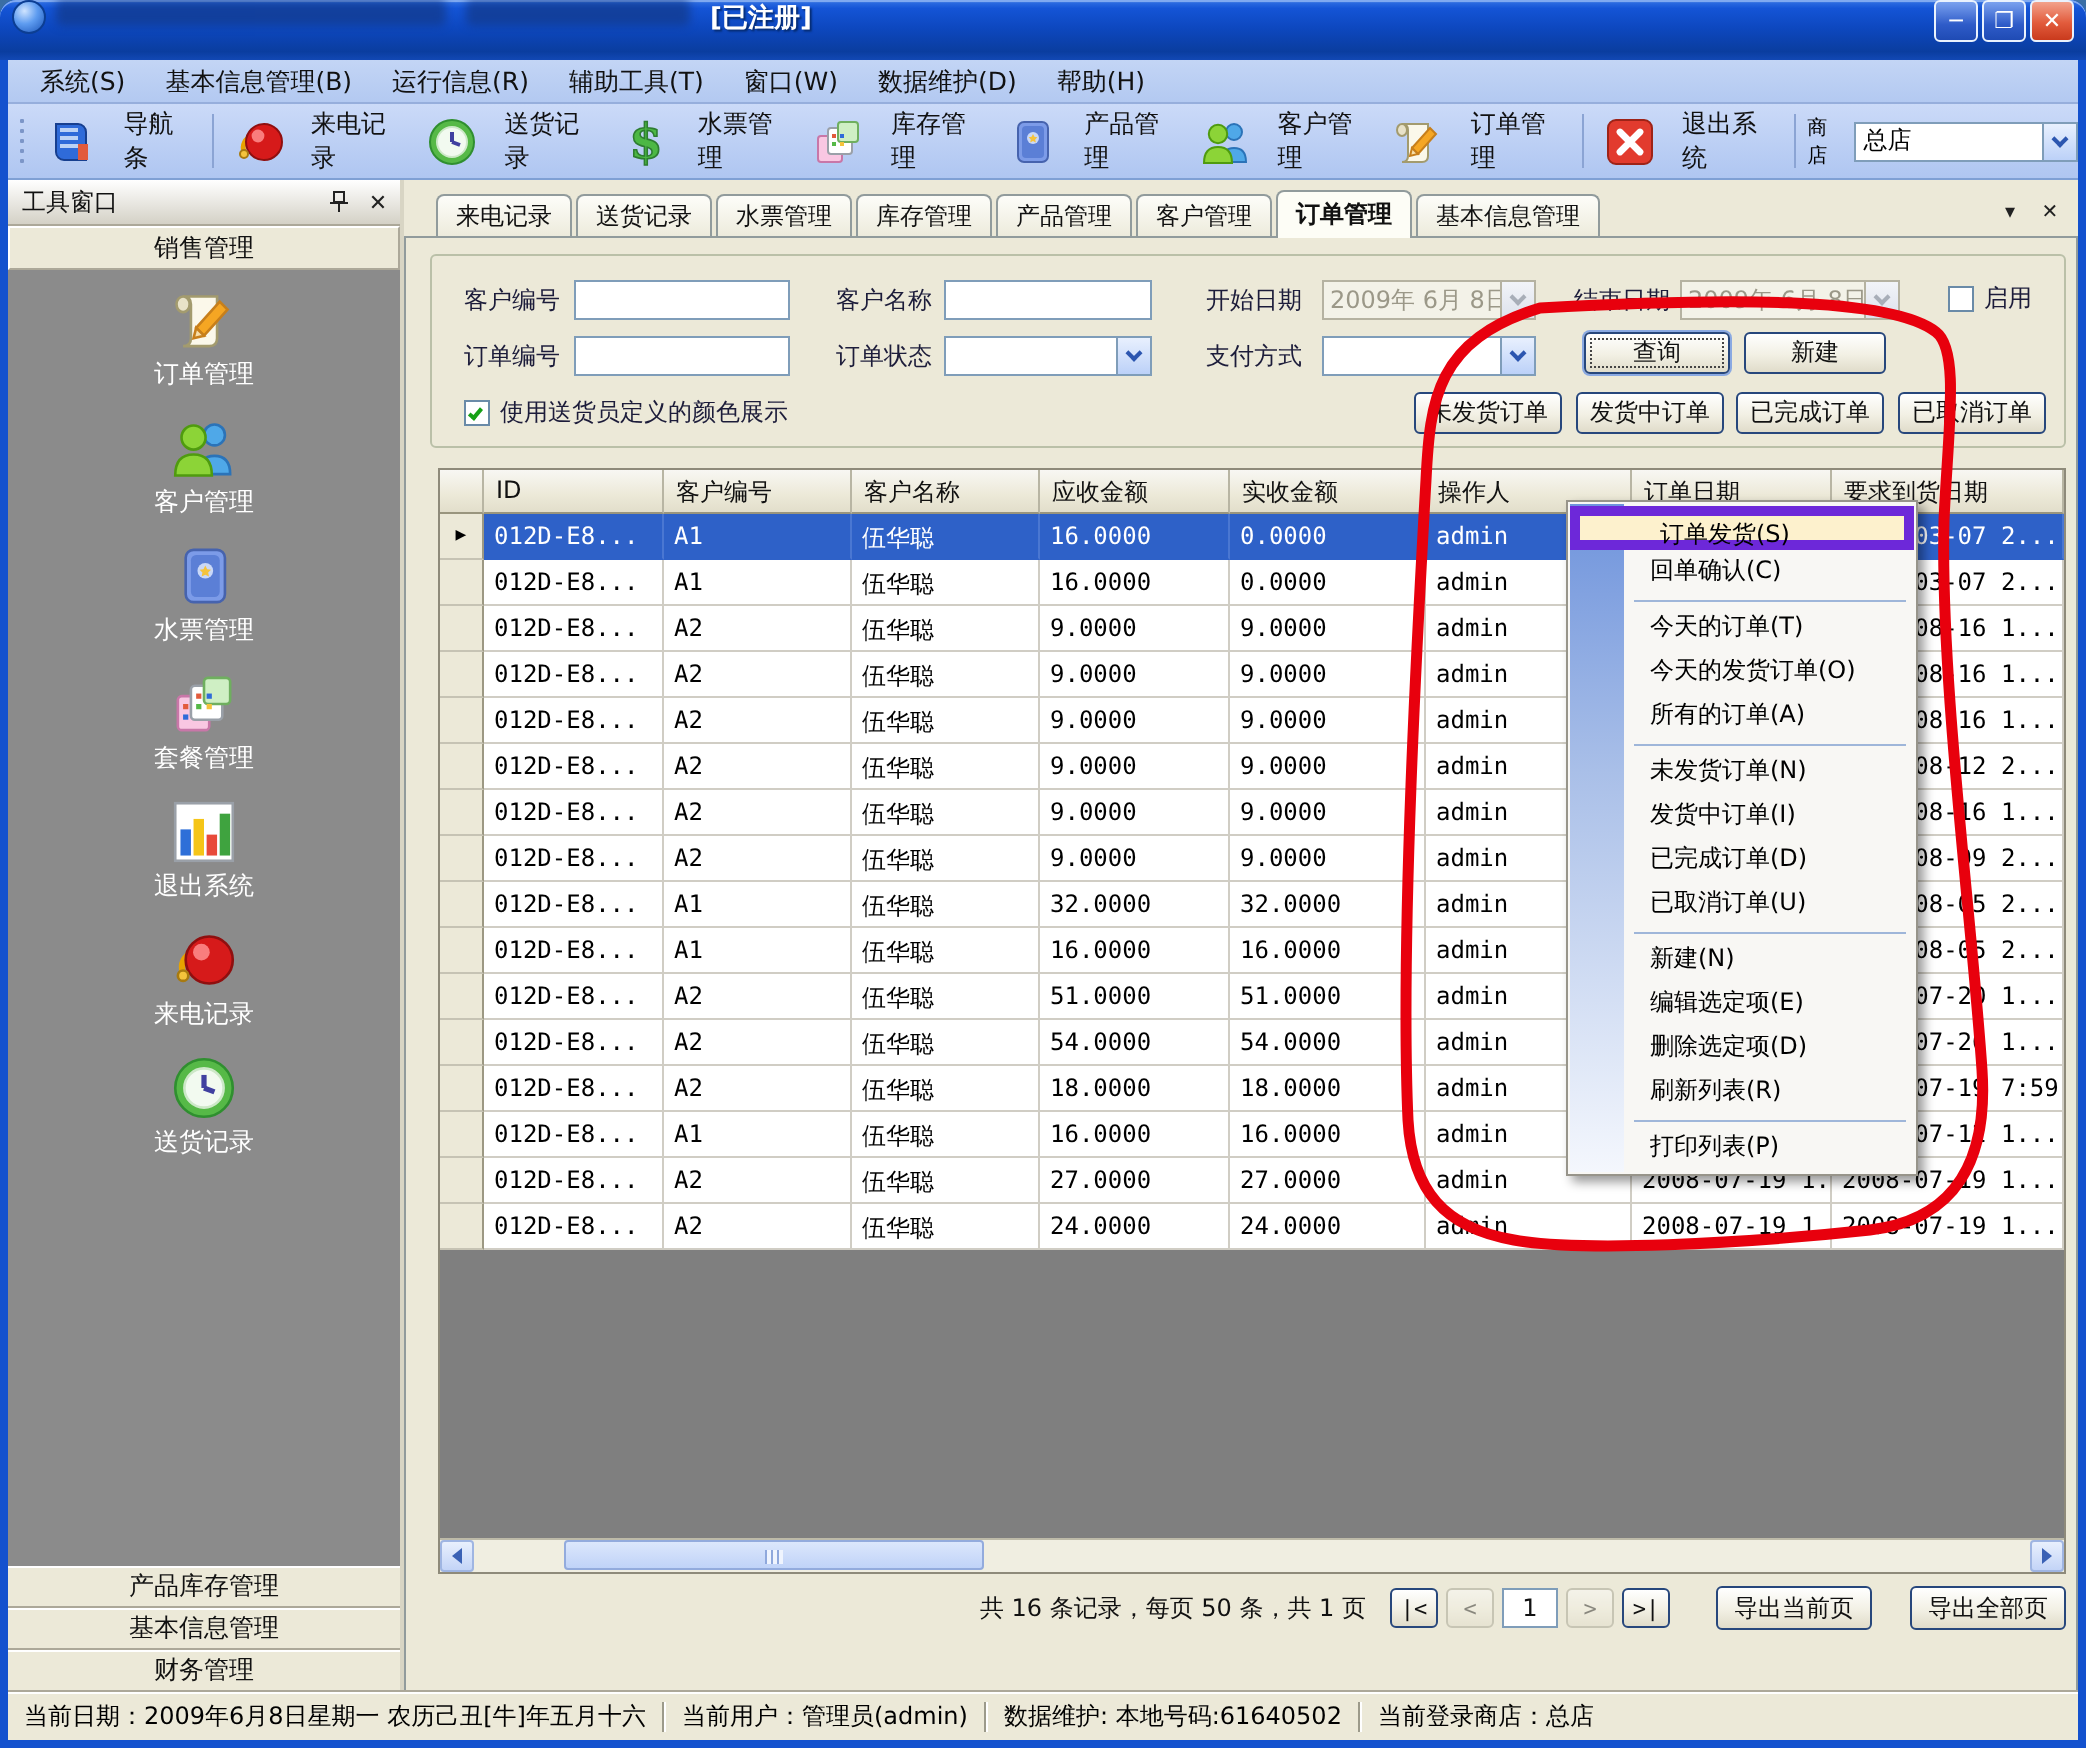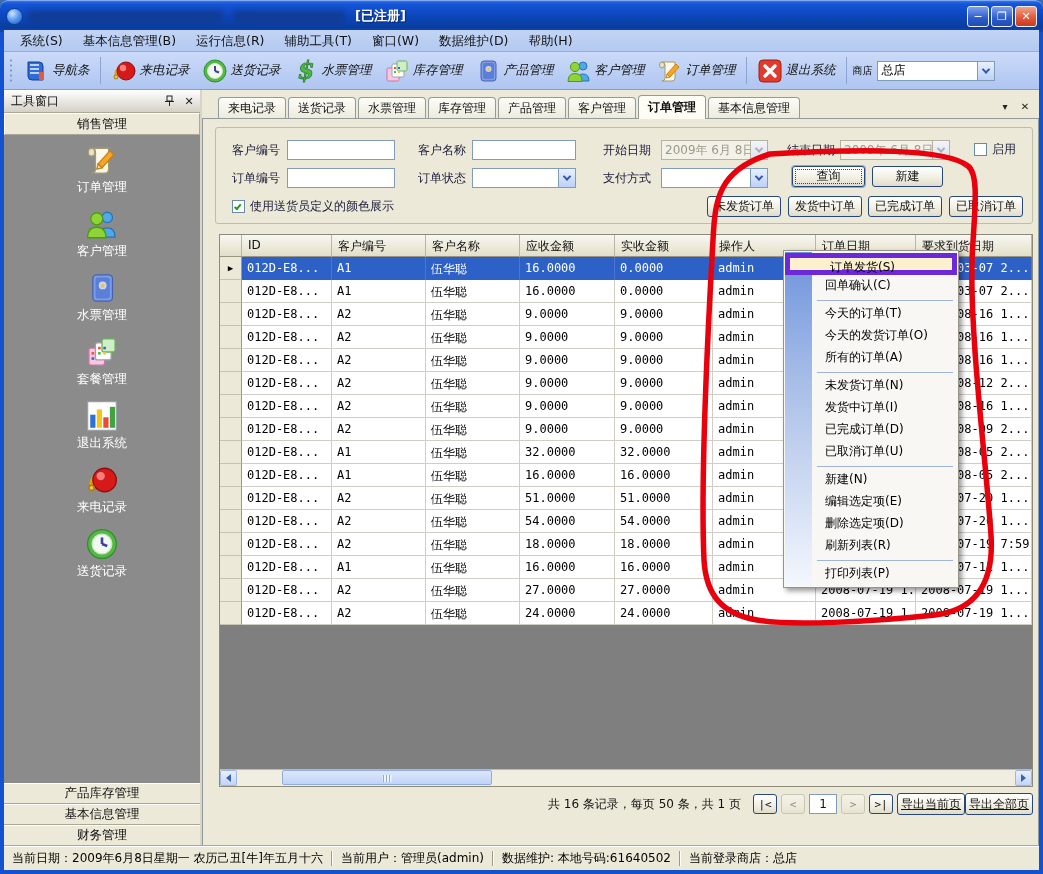--- a/index.html
+++ b/index.html
@@ -4,21 +4,21 @@
 <style>
   * { box-sizing: border-box; margin:0; padding:0; }
   html,body { width:1043px; height:874px; font-family:"DejaVu Sans","Liberation Sans",sans-serif; }
   body { background:#3A6EA5; }
 
   .window { position:relative; width:1043px; height:874px; background:#1351CE; border-radius:8px 8px 0 0; overflow:hidden; }
 
   
   .titlebar { position:absolute; top:0; left:0; right:0; height:30px; border-radius:8px 8px 0 0;
     background:linear-gradient(180deg,#5E92E8 0%,#2666DF 6%,#1454D6 14%,#0D47BE 48%,#0A3D9F 86%,#1248B4 100%);
-    display:flex; align-items:center; padding:16px 6px; box-shadow:inset 0 1px 0 #7FA9F0; }
+    display:flex; padding:0 6px; box-shadow:inset 0 1px 0 #7FA9F0; }
   .app-icon { width:17px; height:17px; border-radius:50%;
     background:radial-gradient(circle at 35% 30%,#CFE4FF 0%,#5E9CF0 45%,#1A54B8 100%);
     border:1px solid #0C3E93; margin-right:5px; flex:none; }
   .blurbar { height:13px; border-radius:3px; background:#123A8C; opacity:.75; filter:blur(2.5px); margin-right:10px; }
   .title-badge { color:#fff; font-weight:bold; font-size:13px; text-shadow:1px 1px 1px #052B70; white-space:nowrap; }
   .winbtns { margin-left:auto; display:flex; gap:2px; }
   .winbtn { width:22px; height:21px; border-radius:3px; border:1px solid #EAF2FD; color:#fff; font-size:11px;
     display:flex; align-items:center; justify-content:center;
     background:linear-gradient(180deg,#7AA1EF,#2E5BC8 60%,#1F4BB4); cursor:default; }
   .winbtn.close { background:linear-gradient(180deg,#F2A28C,#E25B3C 55%,#C93A1D); }
@@ -28,21 +28,21 @@
     display:flex; align-items:center; padding-left:6px; border-bottom:1px solid #96AEDC; }
   .menu-item { padding:0 10px; font-size:12.5px; color:#111; line-height:21px; cursor:default; }
 
   
   .toolbar { position:absolute; top:52px; left:4px; right:4px; height:38px;
     background:linear-gradient(#CBDAF8,#AFC6F1); display:flex; align-items:center; padding-left:3px;
     border-bottom:1px solid #7FA0D4; }
   .grip { width:4px; height:26px; margin:0 4px 0 2px;
     background-image:radial-gradient(circle,#7C96C8 1px,transparent 1.2px); background-size:4px 5px; }
   .tb-sep { width:1px; height:27px; background:#8BA4D4; margin:0 4px; flex:none; }
-  .tb-item { display:flex; align-items:center; gap:3px; padding:2px 6px; font-size:12.5px; color:#111; cursor:default; border-radius:3px;font-style:italic; }
+  .tb-item { display:flex; align-items:center; gap:13px; padding:2px 6px; font-size:12.5px; color:#111; cursor:default; border-radius:3px; }
   .tb-item svg { flex:none; }
   .shop-label { font-size:10px; margin:0 4px 0 2px; }
   .shop-combo { width:118px; height:20px; background:#fff; border:1px solid #7F9DB9; display:flex; align-items:center; font-size:12px; }
   .shop-combo .val { flex:1; padding-left:4px; }
 
   .combo-btn { width:17px; height:100%; border-left:1px solid #7F9DB9; background:linear-gradient(#E8F0FE,#BCD1F8);
     display:flex; align-items:center; justify-content:center; flex:none; }
   .chev { width:6px; height:6px; border-right:2px solid #2C56B0; border-bottom:2px solid #2C56B0; transform:rotate(45deg) translate(-1px,-1px); }
   .disabled .chev { border-color:#A8AEB8; }
 
@@ -117,21 +117,21 @@
     background:linear-gradient(#DCE7FC,#C0D3F8); }
   .sb-thumb::after { content:""; position:absolute; left:50%; top:4px; width:9px; height:7px; transform:translateX(-50%);
     background:repeating-linear-gradient(90deg,#8FA8DC 0 1px,#EFF4FE 1px 3px); }
 
   
   .pager { position:absolute; left:16px; top:672px; width:814px; height:26px; display:flex; align-items:center; font-size:12px; color:#111; }
   .pager .summary { margin-left:auto; margin-right:12px; white-space:nowrap; }
   .pg-btn { width:24px; height:20px; margin-right:4px; font-size:11px; font-family:"DejaVu Sans Mono",monospace; }
   .pg-btn.disabled { opacity:.45; border-color:#9C9A8A; }
   .pg-page { width:28px; height:20px; background:#fff; border:1px solid #7F9DB9; text-align:center; line-height:18px; margin-right:4px; font-size:12px; }
-  .pg-export { width:68px; height:22px; margin-left:0;text-decoration:underline; }
+  .pg-export { width:78px; height:22px; margin-left:19px; }
 
   
   .statusbar { position:absolute; left:4px; right:4px; bottom:4px; height:24px; background:#ECE9D8; border-top:1px solid #fff;
     box-shadow:0 -1px 0 #ACA899; display:flex; align-items:center; padding-left:8px; font-size:12px; color:#000; white-space:nowrap; overflow:hidden; }
   .status-sep { width:2px; height:15px; border-left:1px solid #9C9A8A; border-right:1px solid #fff; margin:0 8px; flex:none; }
 
   
   .ctxmenu { position:absolute; left:783px; top:250px; width:176px; background:#F8F7F4; border:1px solid #97948A;
     box-shadow:3px 3px 5px rgba(0,0,0,.4); z-index:50; padding:2px 1px; }
   .ctxmenu::before { content:""; position:absolute; left:1px; top:1px; bottom:1px; width:27px;

